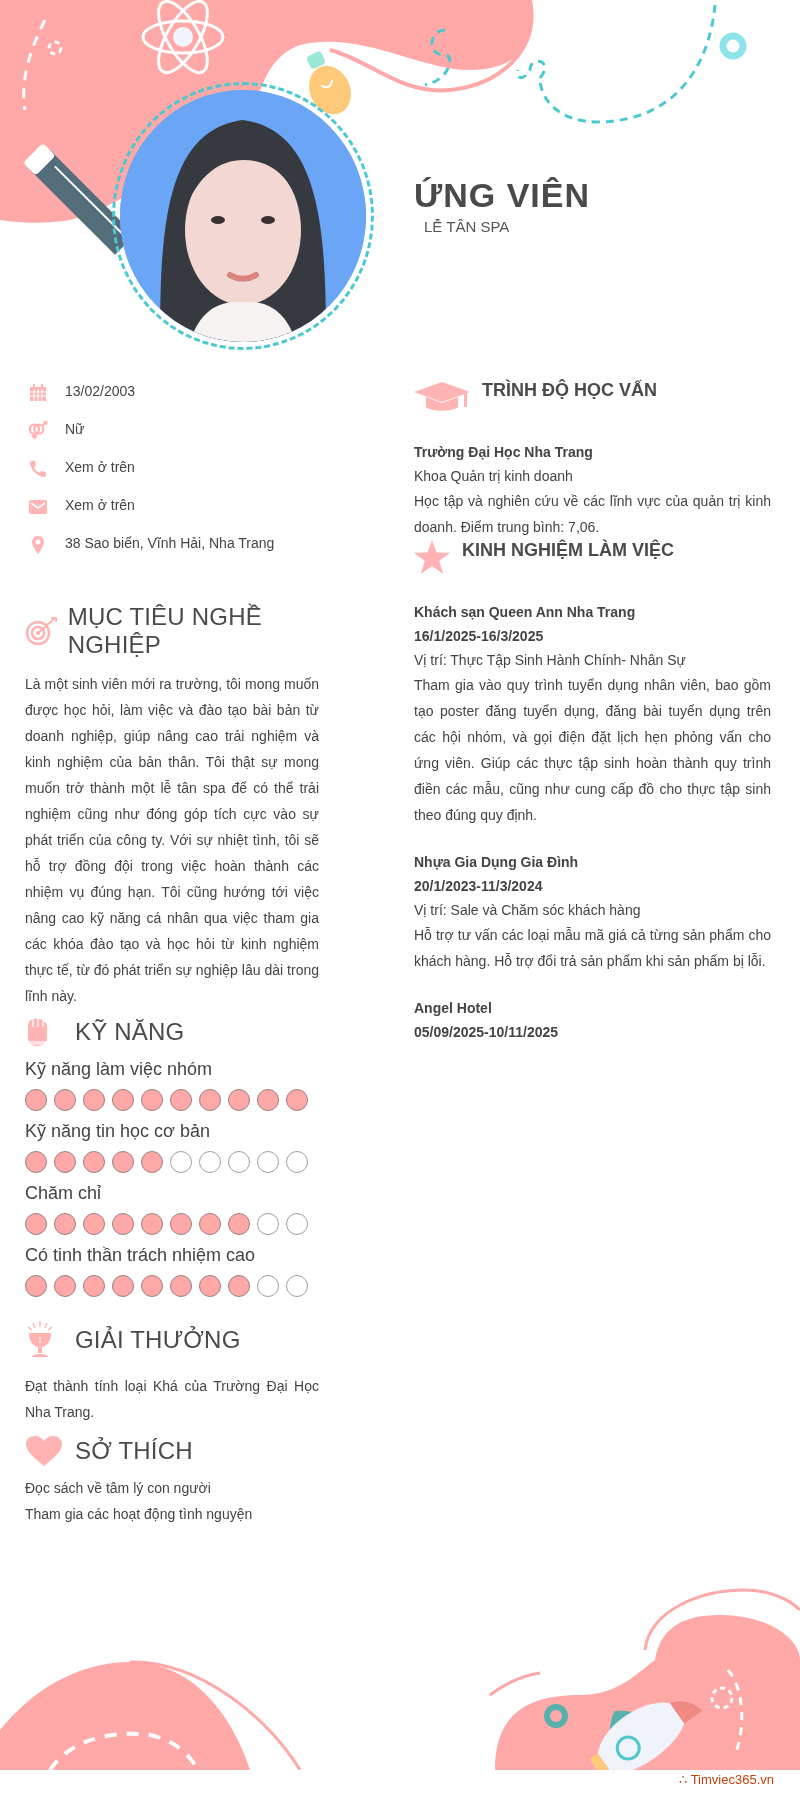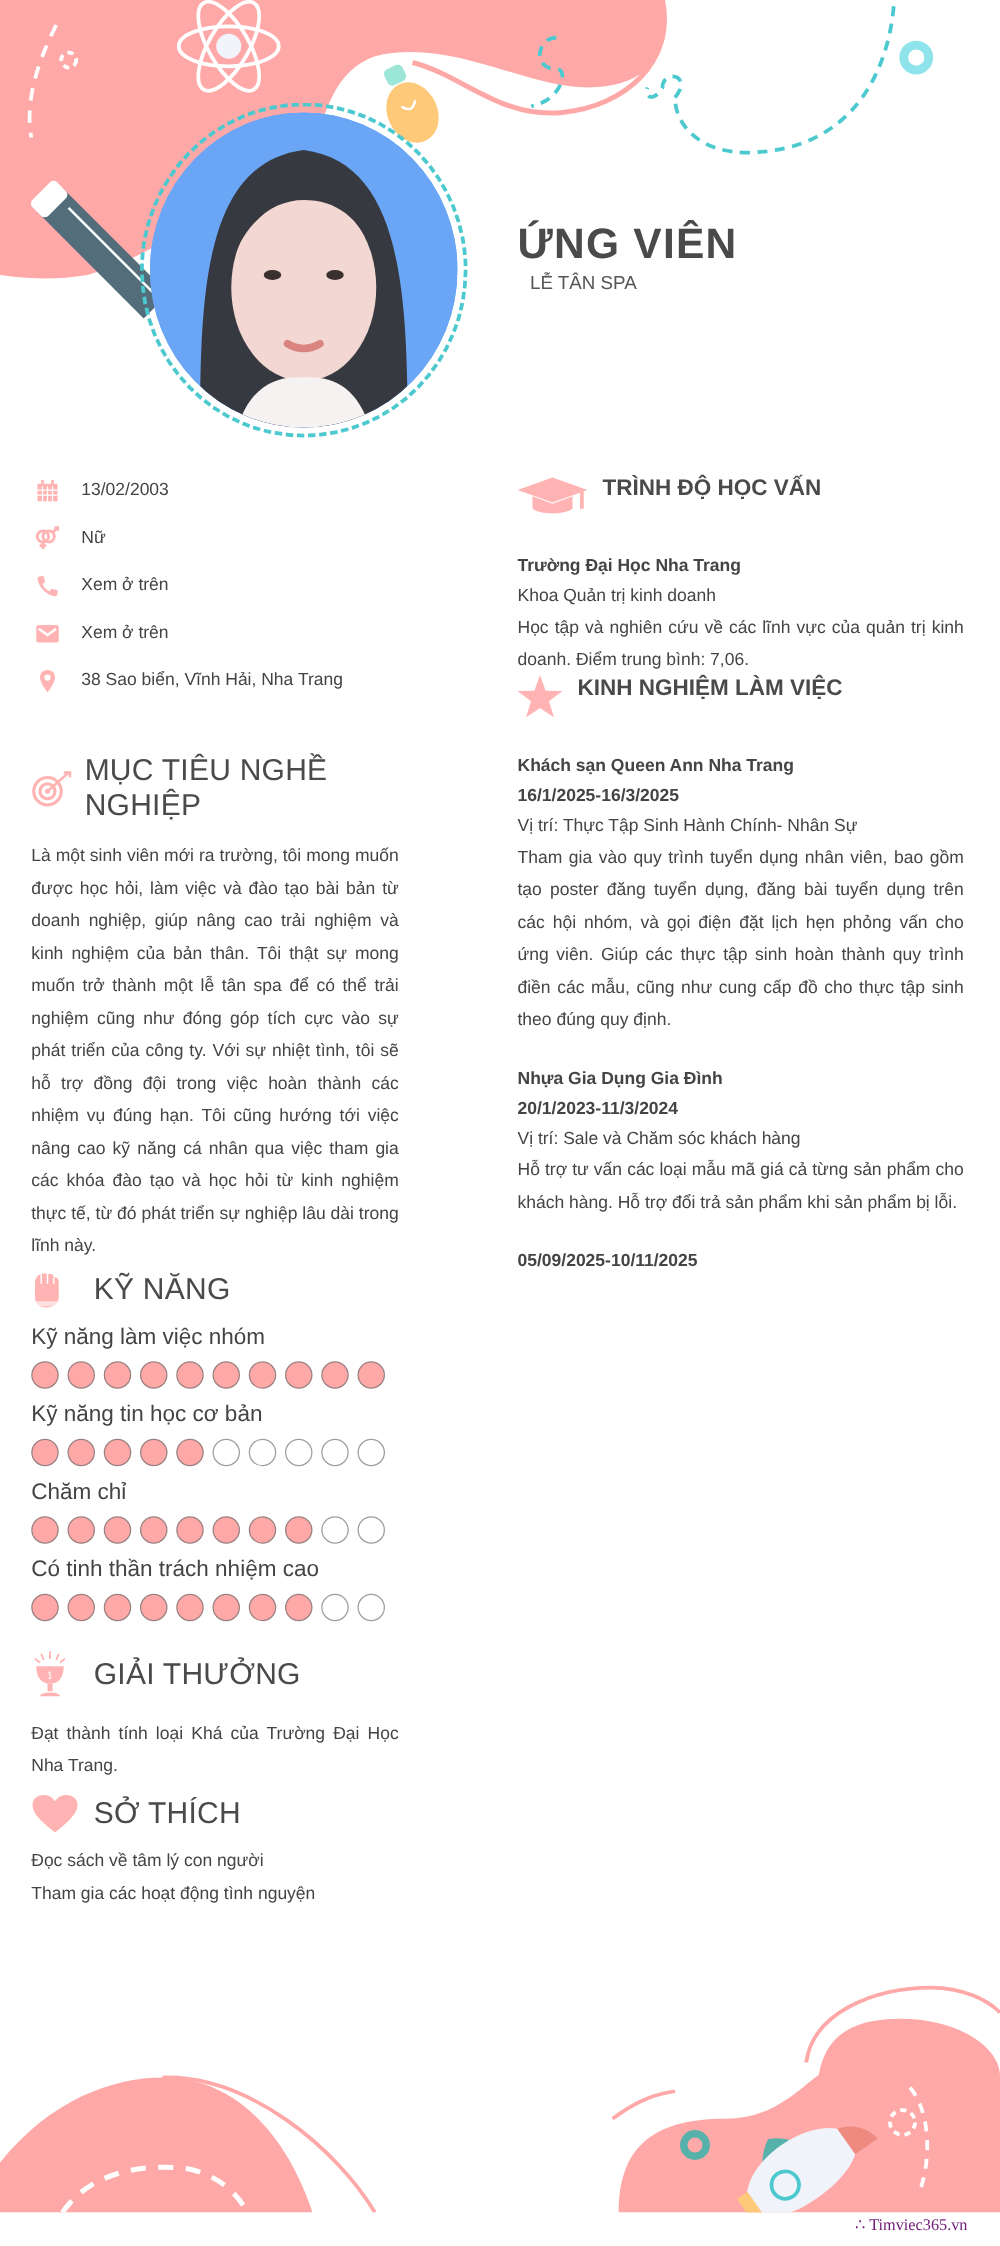--- a/index.html
+++ b/index.html
@@ -30,21 +30,21 @@
   .dots { display: flex; gap: 7px; margin-top: 10px; margin-bottom: 4px; }
   .dot { width: 22px; height: 22px; border-radius: 50%; border: 1.5px solid #9e9e9e; background: #fff; }
   .dot.on { background: #ffa8a8; border-color: #9a8080; }
 
   .r-section-head { display: flex; align-items: flex-start; margin-bottom: 26px; }
   .r-section-head h2 { font-size: 18px; font-weight: bold; color: #4a4a4a; }
   .edu-school, .exp-company, .exp-dates { font-size: 14px; font-weight: bold; color: #444; line-height: 24px; }
   .line { font-size: 14px; color: #444; line-height: 24px; }
   .exp-item { margin-bottom: 22px; }
 
-  .watermark { position: absolute; right: 26px; top: 1772px; font-family: Liberation Serif, serif; font-size: 13px; color: #701a75; margin-left: 13px; }
+  .watermark { position: absolute; right: 26px; top: 1772px; font-family: Liberation Sans, sans-serif; font-size: 13px; color: #c2410c; margin-left: 13px; }
 </style>
 </head>
 <body>
 
 <div class="page">
 
   <svg class="deco" width="800" height="360" viewBox="0 0 800 360">
     <path d="M0 0 H530 C540 40 520 70 470 70 C420 70 360 30 300 45 C270 55 255 90 250 140 C180 150 140 200 70 220 C40 225 15 222 0 220 Z" fill="#ffa8a8"></path>
     <path d="M530 0 C540 50 500 85 450 90 C400 95 370 60 330 50" fill="none" stroke="#ffa8a8" stroke-width="4"></path>
     <path d="M45 20 C30 50 20 80 25 110" fill="none" stroke="#fff" stroke-width="3" stroke-dasharray="10 8"></path>
@@ -278,20 +278,21 @@
       <div class="line">Vị trí: Thực Tập Sinh Hành Chính- Nhân Sự</div>
       <p class="body">Tham gia vào quy trình tuyển dụng nhân viên, bao gồm tạo poster đăng tuyển dụng, đăng bài tuyển dụng trên các hội nhóm, và gọi điện đặt lịch hẹn phỏng vấn cho ứng viên. Giúp các thực tập sinh hoàn thành quy trình điền các mẫu, cũng như cung cấp đồ cho thực tập sinh theo đúng quy định.</p>
     </div>
     <div class="exp-item">
       <div class="exp-company">Nhựa Gia Dụng Gia Đình</div>
       <div class="exp-dates">20/1/2023-11/3/2024</div>
       <div class="line">Vị trí: Sale và Chăm sóc khách hàng</div>
       <p class="body">Hỗ trợ tư vấn các loại mẫu mã giá cả từng sản phẩm cho khách hàng. Hỗ trợ đổi trả sản phẩm khi sản phẩm bị lỗi.</p>
     </div>
     <div class="exp-item">
+      <div class="exp-company">Angel Hotel</div>
       <div class="exp-dates">05/09/2025-10/11/2025</div>
     </div>
   </div>
 
   <svg class="deco" style="top:1570px;" width="800" height="200" viewBox="0 0 800 200">
     <path d="M0 160 C40 110 90 92 130 92 C190 92 230 140 250 200 H0 Z" fill="#ffa8a8"></path>
     <path d="M130 92 C200 90 270 150 300 200" fill="none" stroke="#ffa8a8" stroke-width="3"></path>
     <path d="M50 200 C70 170 110 160 150 165 C175 170 190 185 198 200" fill="none" stroke="#fff" stroke-width="4" stroke-dasharray="12 10"></path>
     <path d="M495 200 C495 150 520 125 580 125 C620 125 640 100 655 90 C660 60 680 45 720 45 C770 45 800 70 800 90 V200 Z" fill="#ffa8a8"></path>
     <path d="M645 80 C650 40 700 20 745 20 C770 20 790 30 800 40" fill="none" stroke="#ffa8a8" stroke-width="3"></path>

